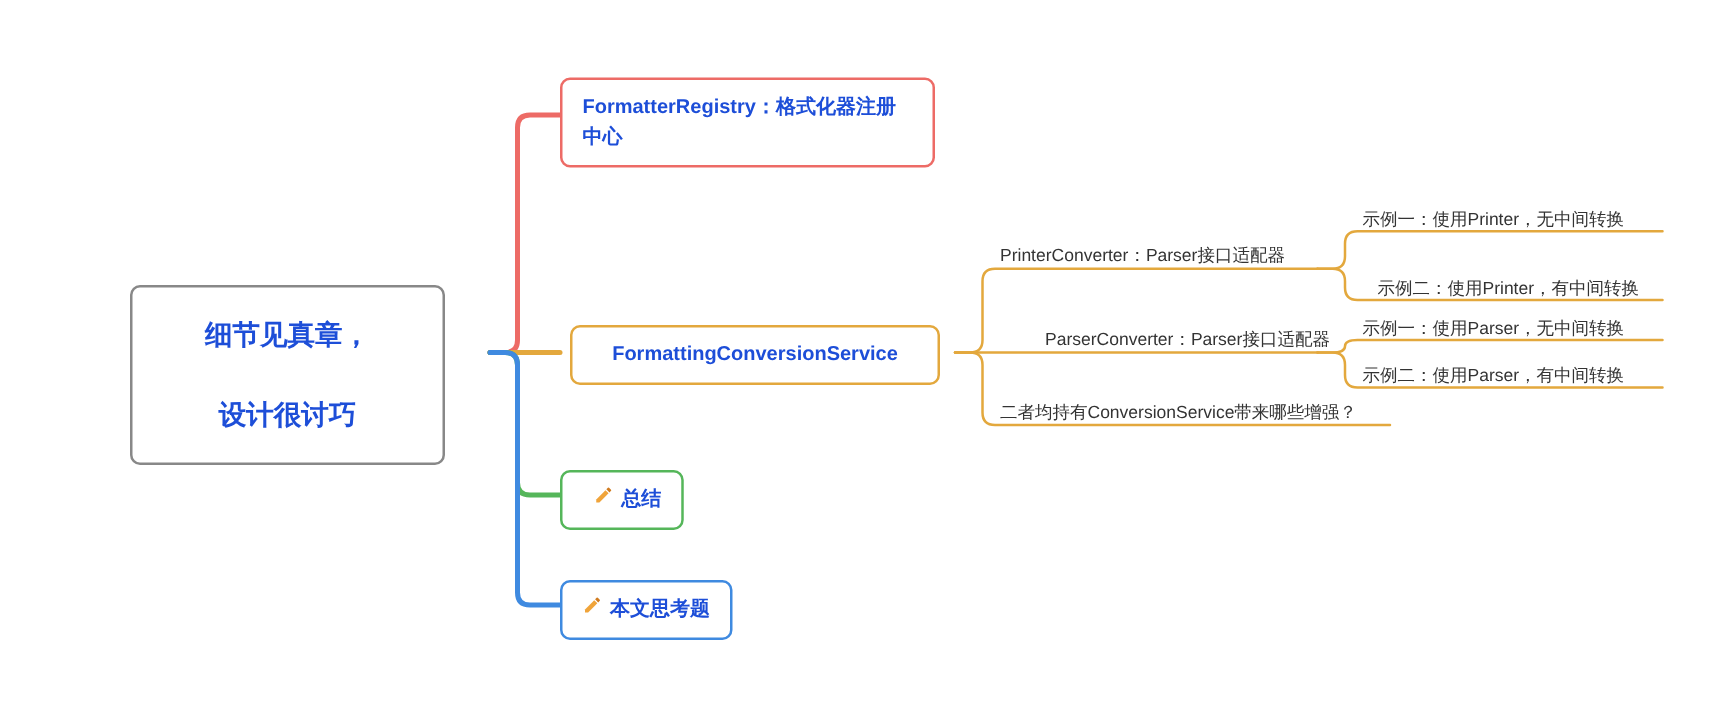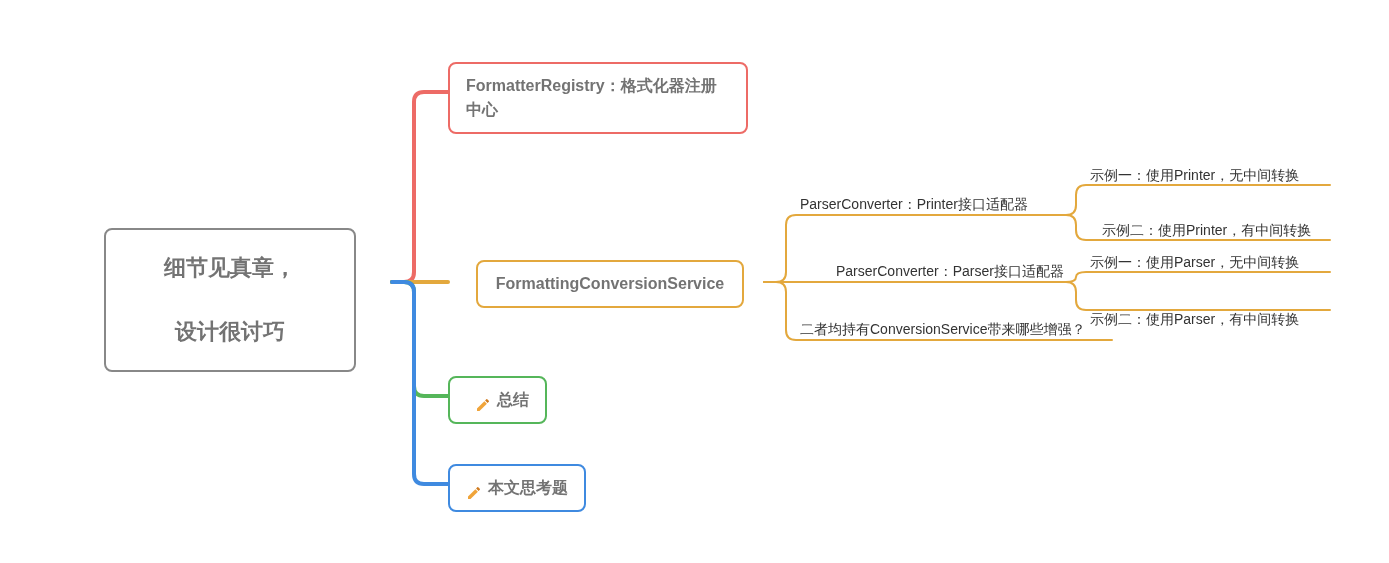--- a/index.html
+++ b/index.html
@@ -16,24 +16,24 @@
     position: absolute;
     left: 0;
     top: 0;
     pointer-events: none;
   }
   .node {
     position: absolute;
     box-sizing: border-box;
     background: #ffffff;
     display: flex;
-    align-items: flex-end;
+    align-items: flex-start;
     justify-content: center;
     text-align: center;
-    color: #737373;
+    color: #1d4ed8;
   }
   .root-node {
     border: 2px solid #888888;
     border-radius: 8px;
     font-size: 22px;
     font-weight: 700;
     padding: 22px 28px;
     line-height: 1.45;
   }
   .branch-node {
@@ -99,21 +99,21 @@
     <span>细节见真章，</span><br>
     <br>
     <span>设计很讨巧</span>
   </div>
 </div>
 
 <div class="node branch-node red" style="left:448px; top:62px; width:300px;">
   <span>FormatterRegistry：格式化器注册中心</span>
 </div>
 
-<div class="node branch-node orange" style="left:476px; top:260px; width:268px; justify-content:center; text-align:center;">
+<div class="node branch-node orange" style="left:456px; top:260px; width:296px; justify-content:center; text-align:center;">
   <span>FormattingConversionService</span>
 </div>
 
 <div class="node branch-node green" style="left:448px; top:376px;">
   <span class="pencil-icon">
     <svg viewBox="0 0 24 24" width="16" height="16">
       <path d="M3 17.25V21h3.75L17.81 9.94l-3.75-3.75L3 17.25z" fill="#f0a43a"></path>
       <path d="M20.71 7.04a1 1 0 0 0 0-1.41l-2.34-2.34a1 1 0 0 0-1.41 0l-1.83 1.83 3.75 3.75 1.83-1.83z" fill="#d07b1f"></path>
     </svg>
   </span>
@@ -124,34 +124,34 @@
   <span class="pencil-icon">
     <svg viewBox="0 0 24 24" width="16" height="16">
       <path d="M3 17.25V21h3.75L17.81 9.94l-3.75-3.75L3 17.25z" fill="#f0a43a"></path>
       <path d="M20.71 7.04a1 1 0 0 0 0-1.41l-2.34-2.34a1 1 0 0 0-1.41 0l-1.83 1.83 3.75 3.75 1.83-1.83z" fill="#d07b1f"></path>
     </svg>
   </span>
   <span>本文思考题</span>
 </div>
 
 <div class="leaf-label" style="left:800px; top:195px;">
-  <span>ParserConverter：Printer接口适配器</span>
+  <span>PrinterConverter：Parser接口适配器</span>
 </div>
 <div class="leaf-label" style="left:800px; top:262px;margin-left:36px;">
   <span>ParserConverter：Parser接口适配器</span>
 </div>
 <div class="leaf-label" style="left:800px; top:320px;">
   <span>二者均持有ConversionService带来哪些增强？</span>
 </div>
 
 <div class="leaf-label" style="left:1090px; top:166px;">
   <span>示例一：使用Printer，无中间转换</span>
 </div>
 <div class="leaf-label" style="left:1090px; top:221px;margin-left:12px;">
   <span>示例二：使用Printer，有中间转换</span>
 </div>
 
 <div class="leaf-label" style="left:1090px; top:253px;">
   <span>示例一：使用Parser，无中间转换</span>
 </div>
-<div class="leaf-label" style="left:1090px; top:291px;margin-top:19px;">
+<div class="leaf-label" style="left:1090px; top:291px;">
   <span>示例二：使用Parser，有中间转换</span>
 </div>
 
 </body></html>

